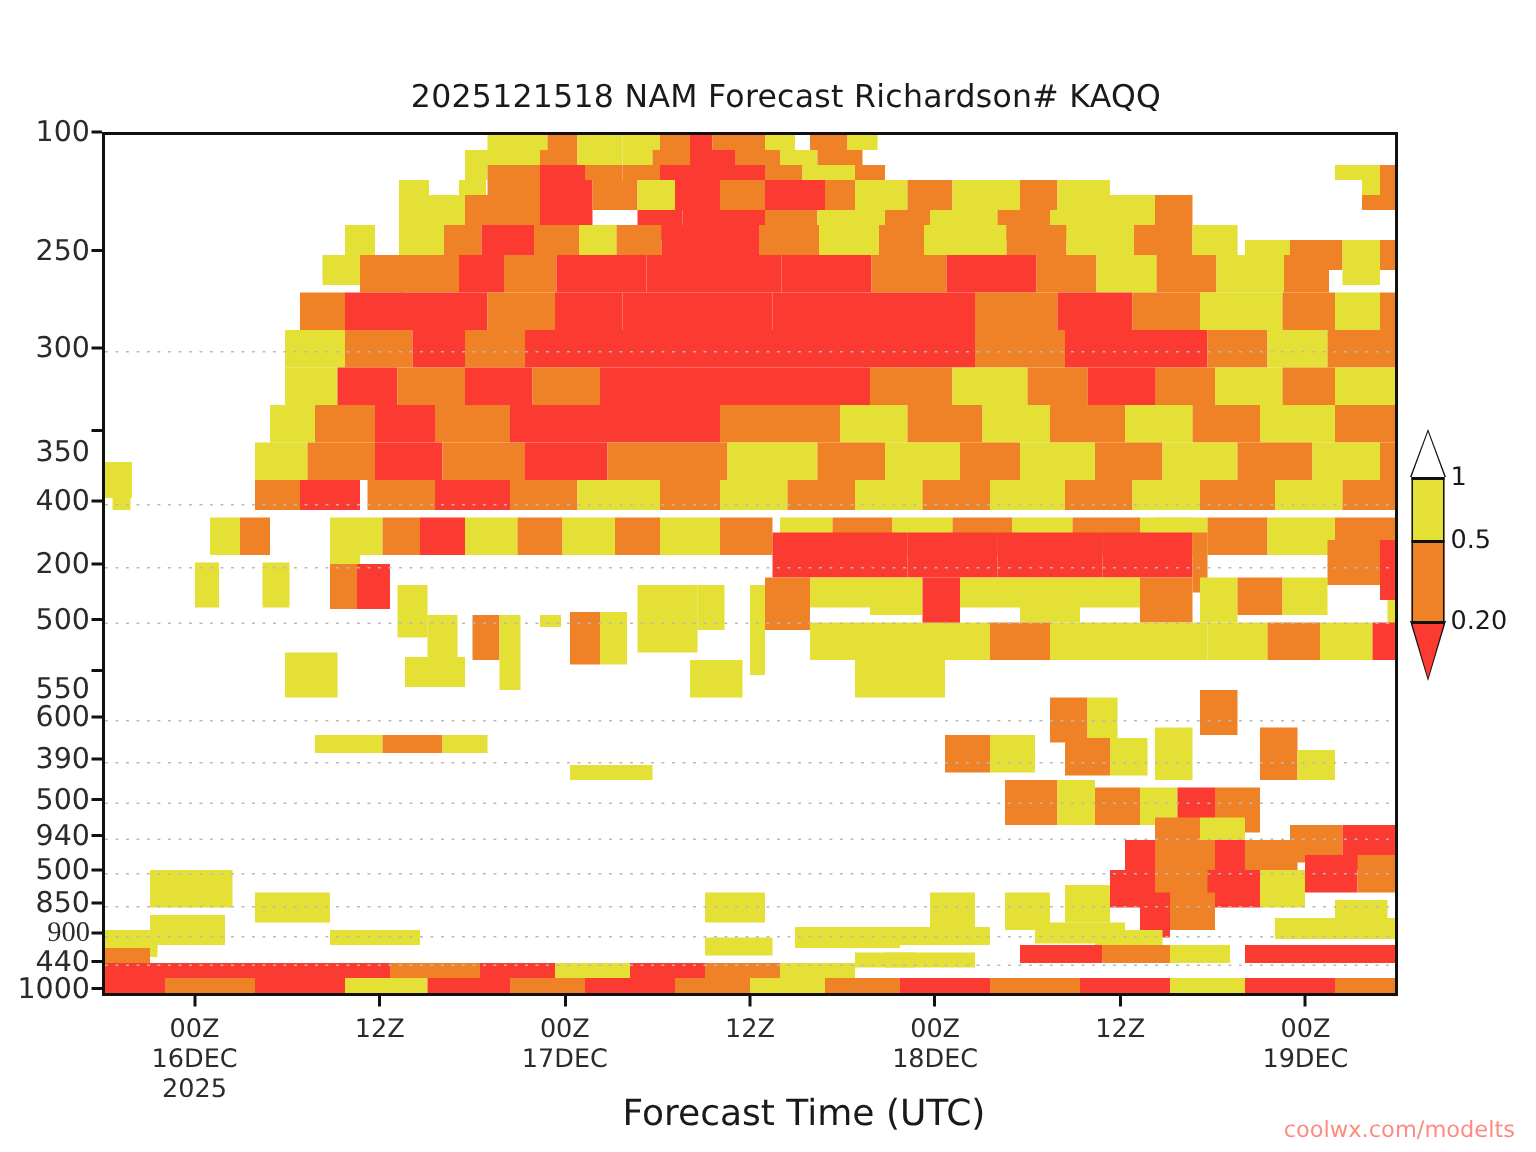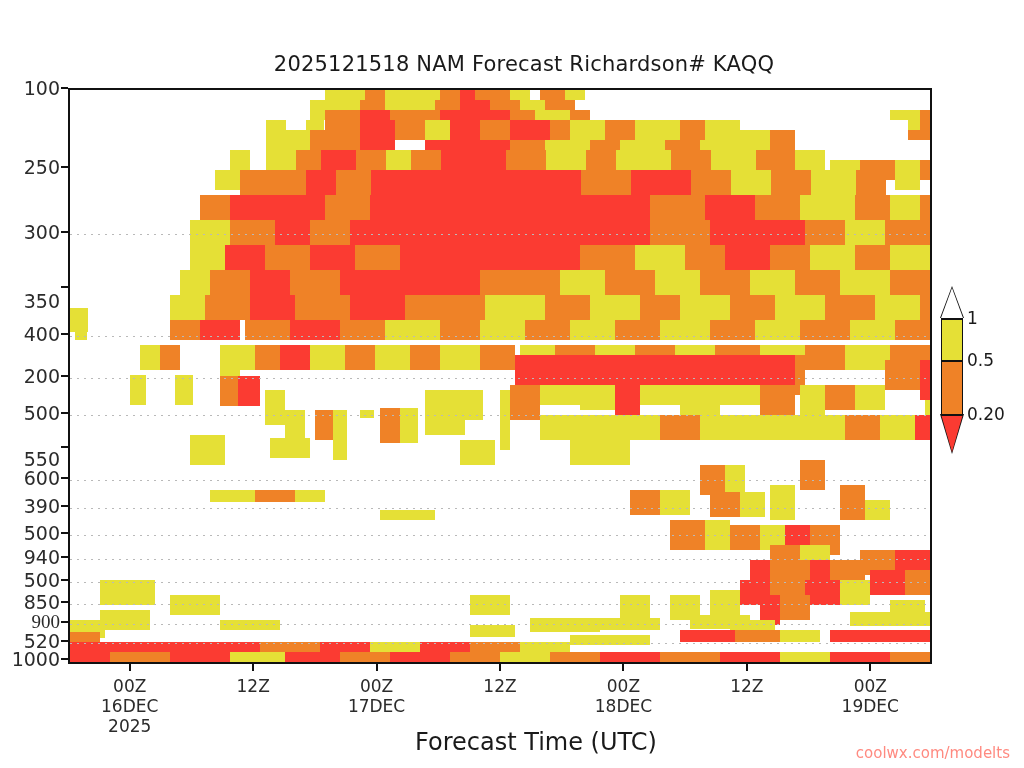--- a/index.html
+++ b/index.html
@@ -436,21 +436,21 @@
     <div class="ytlabel" style="left: 2px; top: 532.78px;">500</div>
     <div class="ymark" style="left: 61px; top: 531.78px;"></div>
     <div class="ytlabel" style="left: 2px; top: 557.276px;">940</div>
     <div class="ymark" style="left: 61px; top: 556.276px;"></div>
     <div class="ytlabel" style="left: 2px; top: 580.189px;">500</div>
     <div class="ymark" style="left: 61px; top: 579.189px;"></div>
     <div class="ytlabel" style="left: 2px; top: 601.714px;">850</div>
     <div class="ymark" style="left: 61px; top: 600.714px;"></div>
     <div class="ytlabel" style="left: 2px; top: 622.007px; font-family: Liberation Serif, serif;">900</div>
     <div class="ymark" style="left: 61px; top: 621.007px;"></div>
-    <div class="ytlabel" style="left: 2px; top: 641.203px;">520</div>
+    <div class="ytlabel" style="left: 2px; top: 641.203px;">440</div>
     <div class="ymark" style="left: 61px; top: 640.203px;"></div>
     <div class="ytlabel" style="left: 2px; top: 659.414px;">1000</div>
     <div class="ymark" style="left: 61px; top: 658.414px;"></div>
   </div>
 <div class="ytickwrap" id="xaxis">
     <div class="xtlabel" style="left: 129.714px; top: 676px;">00Z
 16DEC
 2025</div>
     <div class="xmark" style="left: 128.714px; top: 664px;"></div>
     <div class="xtlabel" style="left: 253.143px; top: 676px;">12Z</div>

